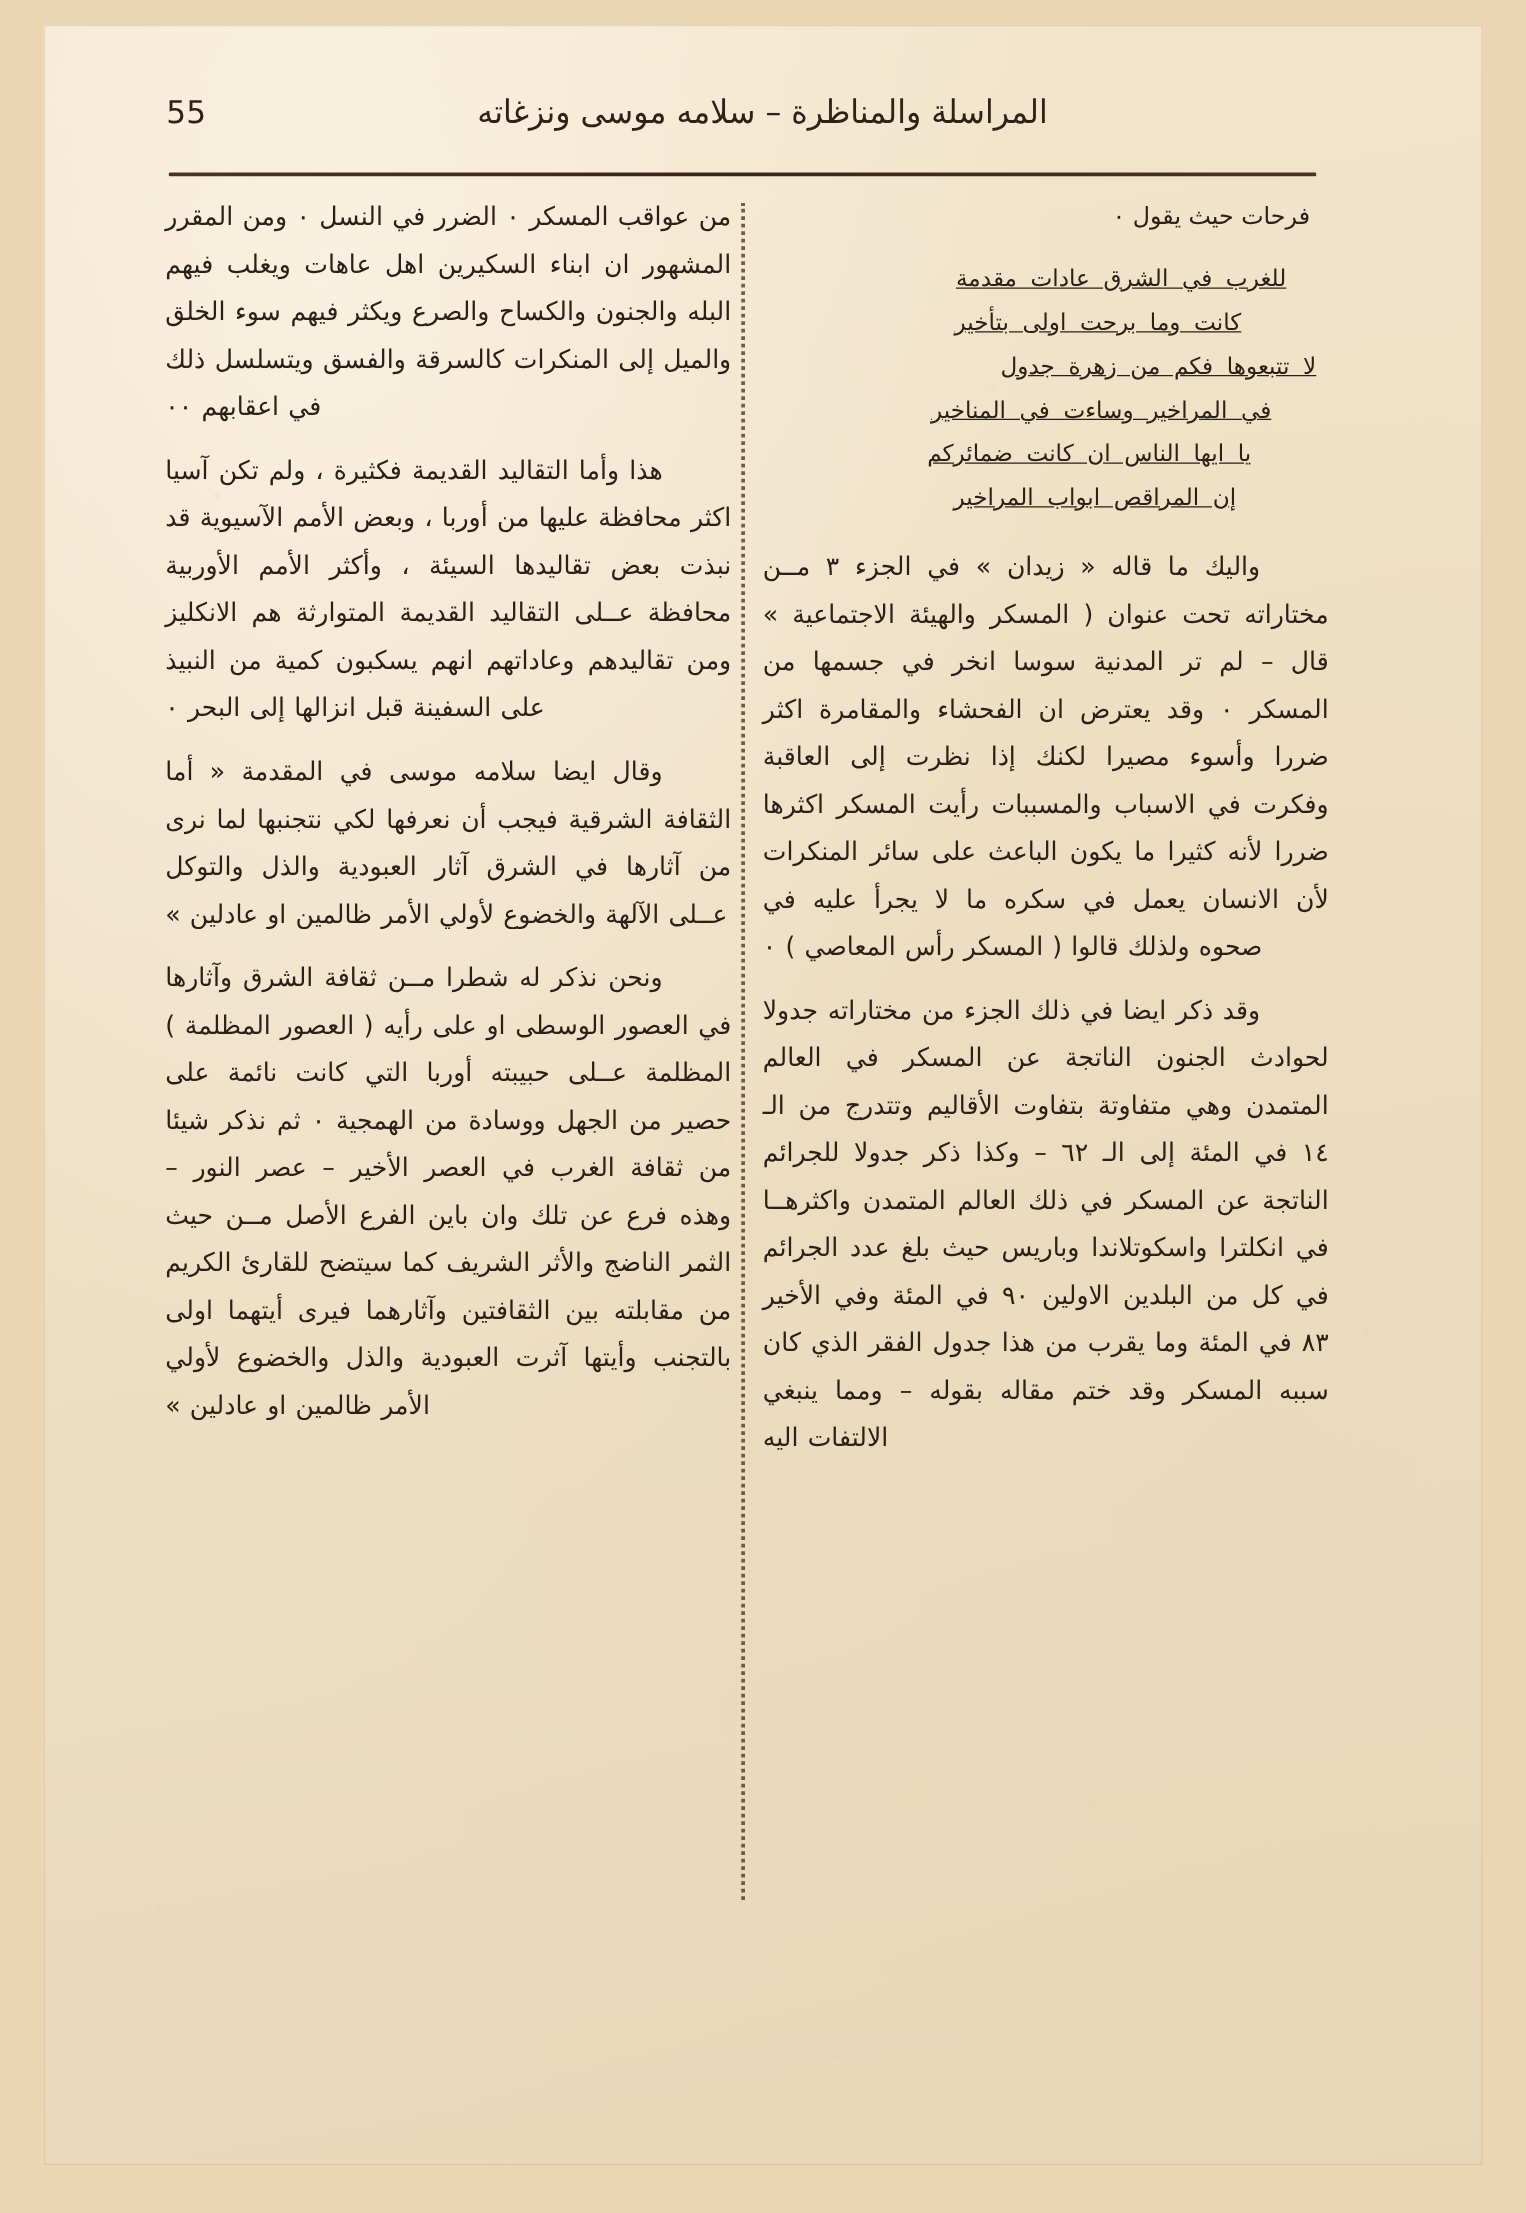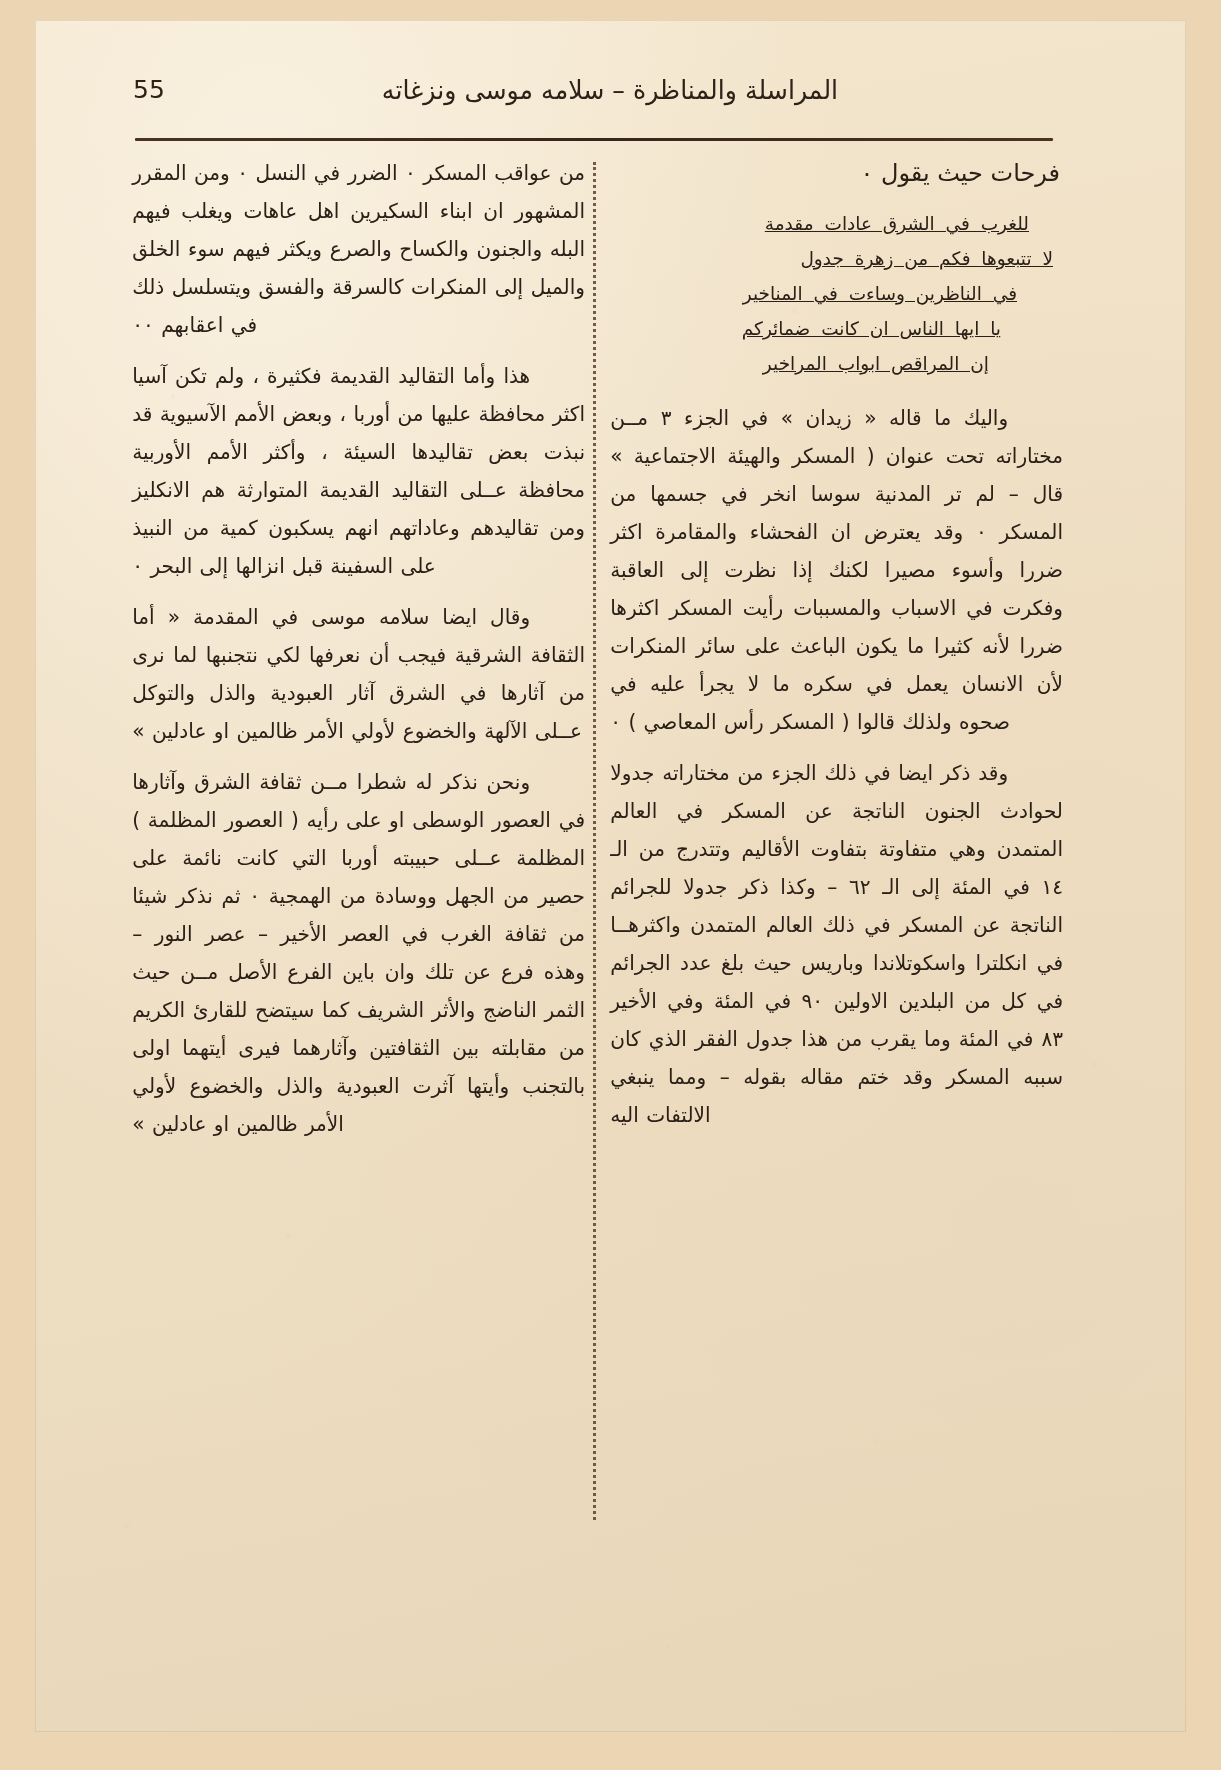--- a/index.html
+++ b/index.html
@@ -167,23 +167,23 @@
   .poem .verse.v-a { padding-right: 34px; }
   .poem .verse.v-b { padding-right: 70px; }
   .poem .verse.v-c { padding-right: 10px; }
   .poem .verse.v-d { padding-right: 46px; }
   .poem .verse.v-e { padding-right: 62px; }
   .poem .verse.v-f { padding-right: 84px; }
   .poem .verse.v-g { padding-right: 28px; }
   .poem .verse.v-h { padding-right: 74px; }
 
   .lead-line {
-    margin: 0 3px 14px 0;
-    direction: rtl;
-    font-size: 24px;
+    margin: 0 15px 14px 0;
+    direction: rtl;
+    font-size: 19px;
     line-height: 38px;
     color: #2b2017;
   }
 
   
   .ink {
     filter: blur(0.18px);
   }
 </style>
 </head>
@@ -201,22 +201,23 @@
     <div class="head-rule"></div>
 
     <div class="columns">
 
       <div class="col col-right">
 
         <div class="lead-line ink">فرحات حيث يقول ٠</div>
 
         <div class="poem ink">
           <span class="verse v-a">للغرب في الشرق عادات مقدمة</span>
+          <span class="verse v-b">كانت وما برحت اولى بتأخير</span>
           <span class="verse v-c">لا تتبعوها فكم من زهرة جدول</span>
-          <span class="verse v-d">في الناظرين وساءت في المناخير</span>
+          <span class="verse v-d">في المراخير وساءت في المناخير</span>
           <span class="verse v-e">يا ايها الناس ان كانت ضمائركم</span>
           <span class="verse v-h">إن المراقص ابواب المراخير</span>
         </div>
 
         <p class="para indent last-left ink">واليك ما قاله « زيدان » في الجزء ٣ مــن مختاراته تحت عنوان ( المسكر والهيئة الاجتماعية » قال – لم تر المدنية سوسا انخر في جسمها من المسكر ٠ وقد يعترض ان الفحشاء والمقامرة اكثر ضررا وأسوء مصيرا لكنك إذا نظرت إلى العاقبة وفكرت في الاسباب والمسببات رأيت المسكر اكثرها ضررا لأنه كثيرا ما يكون الباعث على سائر المنكرات لأن الانسان يعمل في سكره ما لا يجرأ عليه في صحوه ولذلك قالوا ( المسكر رأس المعاصي ) ٠</p>
 
         <p class="para indent last-left ink">وقد ذكر ايضا في ذلك الجزء من مختاراته جدولا لحوادث الجنون الناتجة عن المسكر في العالم المتمدن وهي متفاوتة بتفاوت الأقاليم وتتدرج من الـ ١٤ في المئة إلى الـ ٦٢ – وكذا ذكر جدولا للجرائم الناتجة عن المسكر في ذلك العالم المتمدن واكثرهــا في انكلترا واسكوتلاندا وباريس حيث بلغ عدد الجرائم في كل من البلدين الاولين ٩٠ في المئة وفي الأخير ٨٣ في المئة وما يقرب من هذا جدول الفقر الذي كان سببه المسكر وقد ختم مقاله بقوله – ومما ينبغي الالتفات اليه</p>
       </div>
 
       <div class="gutter"></div>

